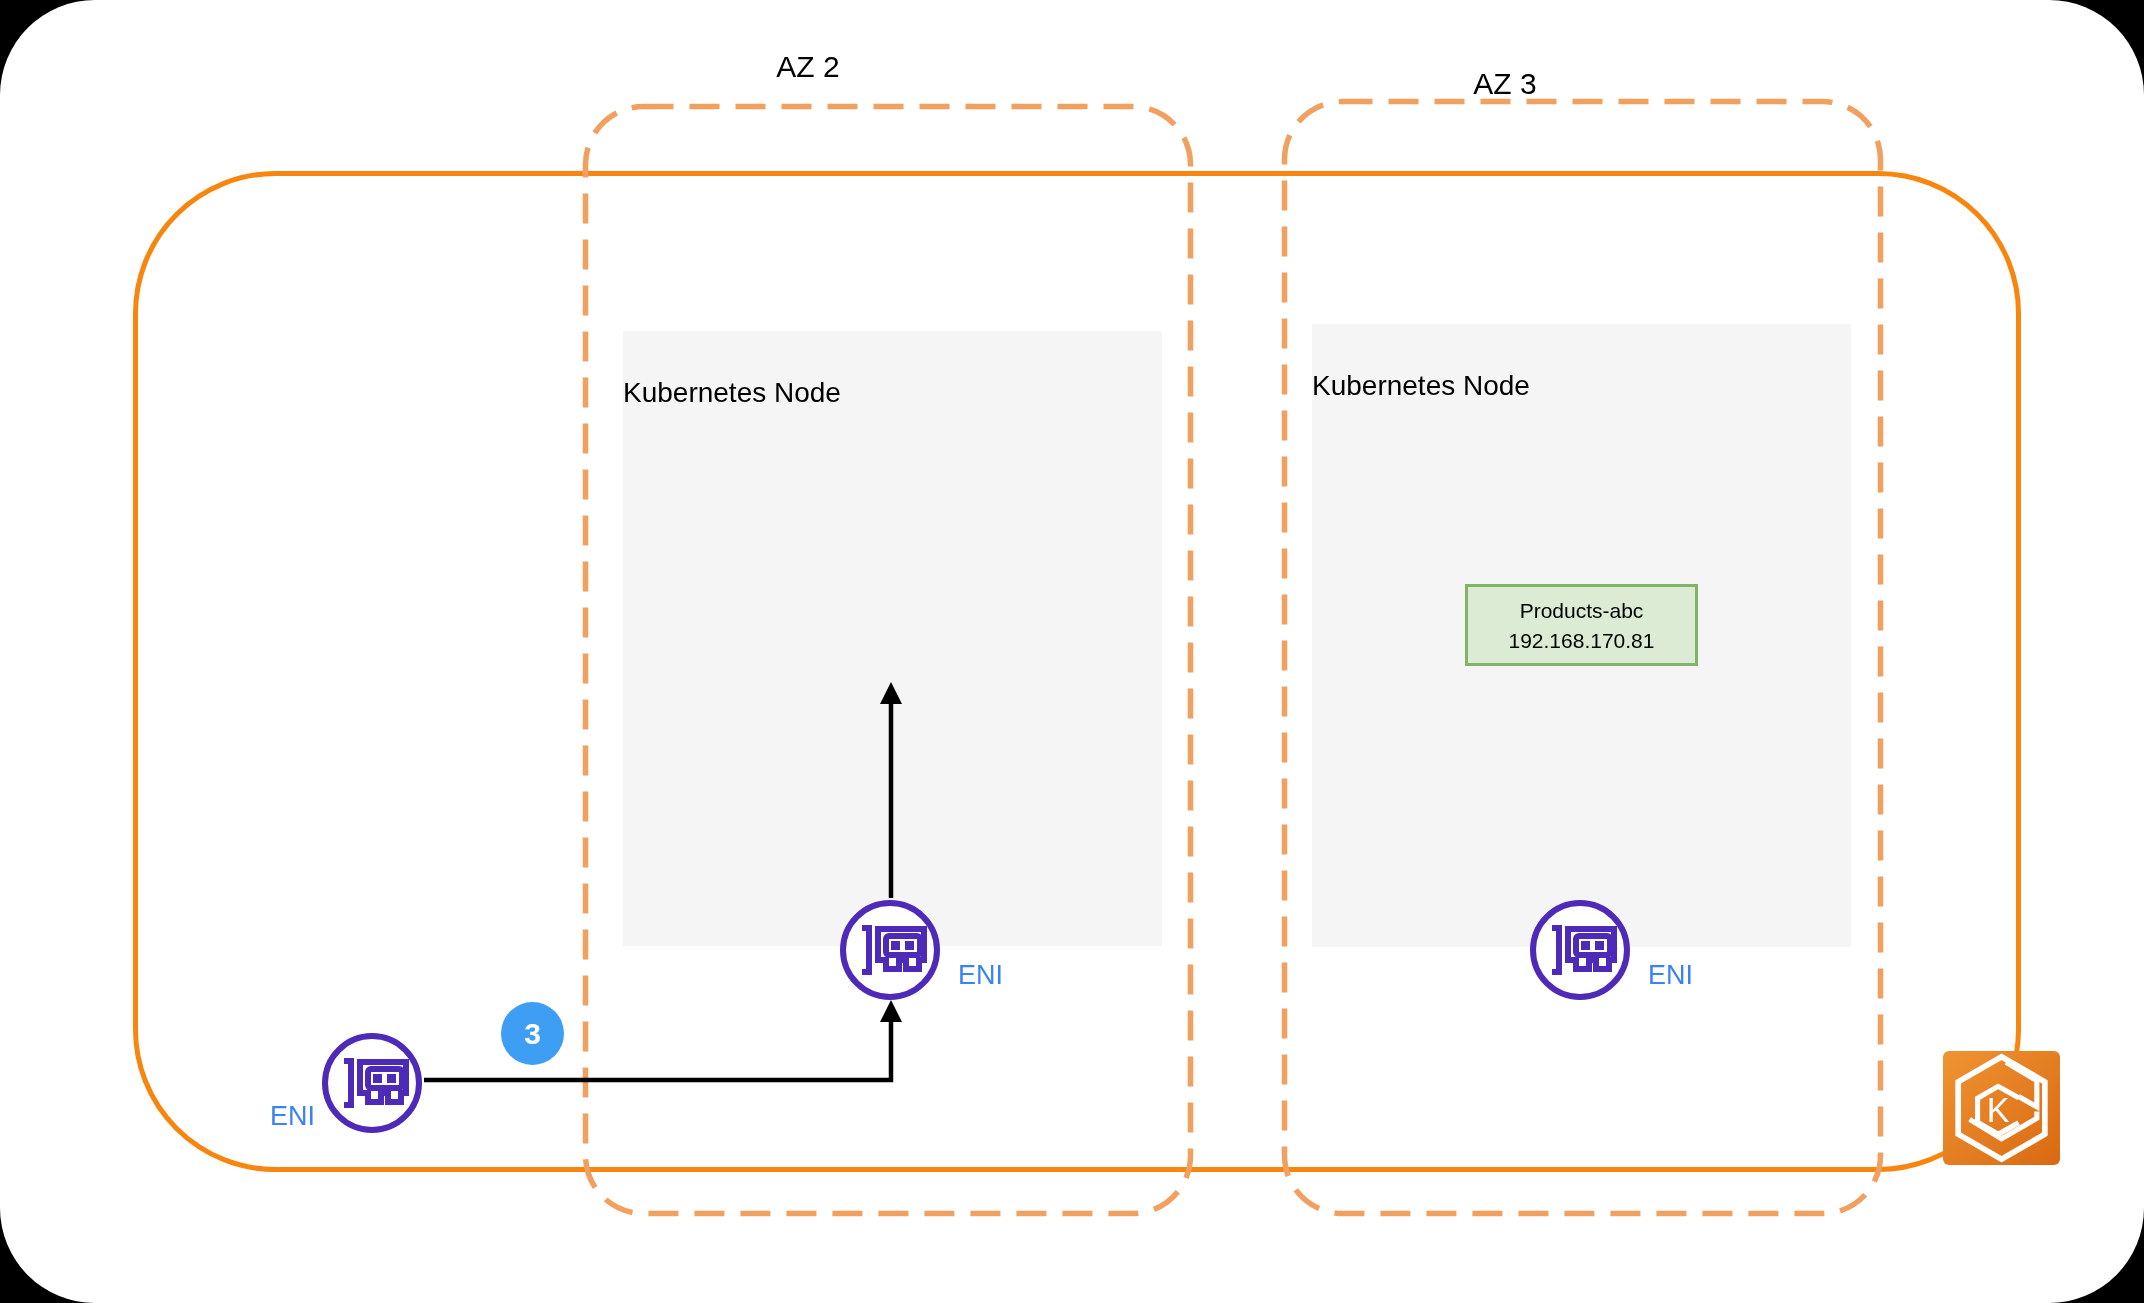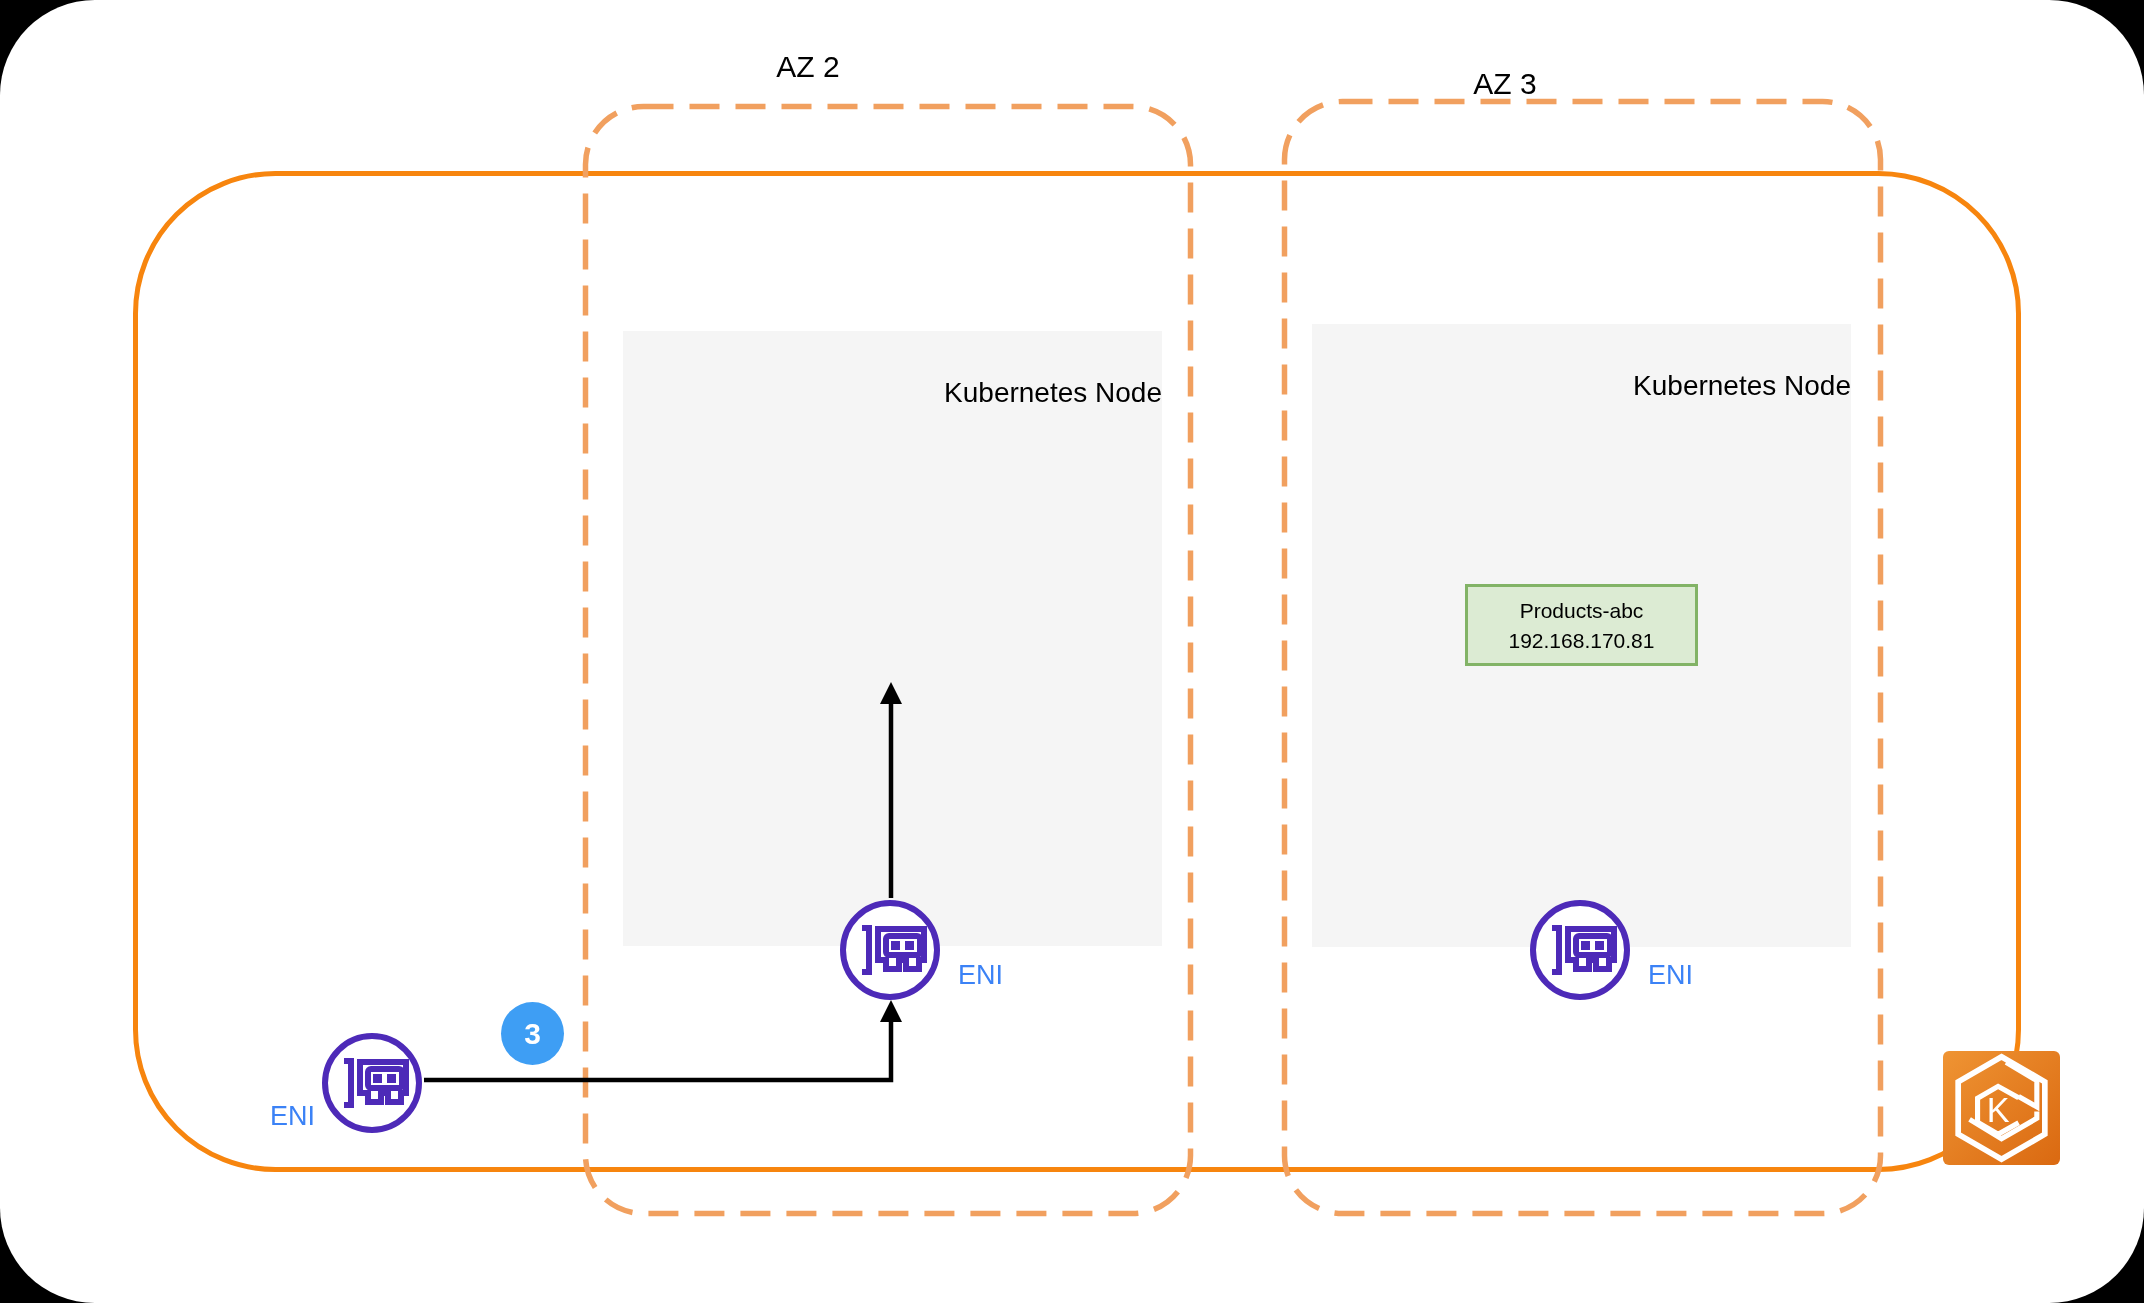--- a/index.html
+++ b/index.html
@@ -13,21 +13,21 @@
   .vpc-line{fill:none;stroke:var(--vpc-border,#F7850E);stroke-width:5px;}
   .az-line{fill:none;stroke:var(--az-border,#F1A05F);stroke-width:5.5px;stroke-dasharray:30 16;}
   .connector{fill:none;stroke:var(--connector-black,#000);stroke-width:4.5px;}
   .arrowhead{fill:var(--connector-black,#000);stroke:none;}
 
   
   .az-label{width:200px;text-align:center;font-size:30px;line-height:34px;color:#000;}
 
   
   .node-box{background:var(--node-bg,#F5F5F5);}
-  .node-title{position:absolute;left:0;top:46px;width:100%;text-align:right;font-size:28px;color:#000;}
+  .node-title{position:absolute;left:0;top:46px;width:100%;text-align:left;font-size:28px;color:#000;}
 
   
   .pod-box{background:var(--pod-bg,#DCEBD3);border:3px solid var(--pod-border,#82B366);box-sizing:border-box;
            display:flex;flex-direction:column;align-items:center;justify-content:center;gap:5px;}
   .pod-box div{font-size:21px;line-height:25px;color:#000;}
 
   
   .eni-svg{width:104px;height:104px;color:var(--eni-purple,#4D2AB8);display:block;}
   .eni-label{font-size:27px;line-height:30px;color:#3b82f6;}
 

